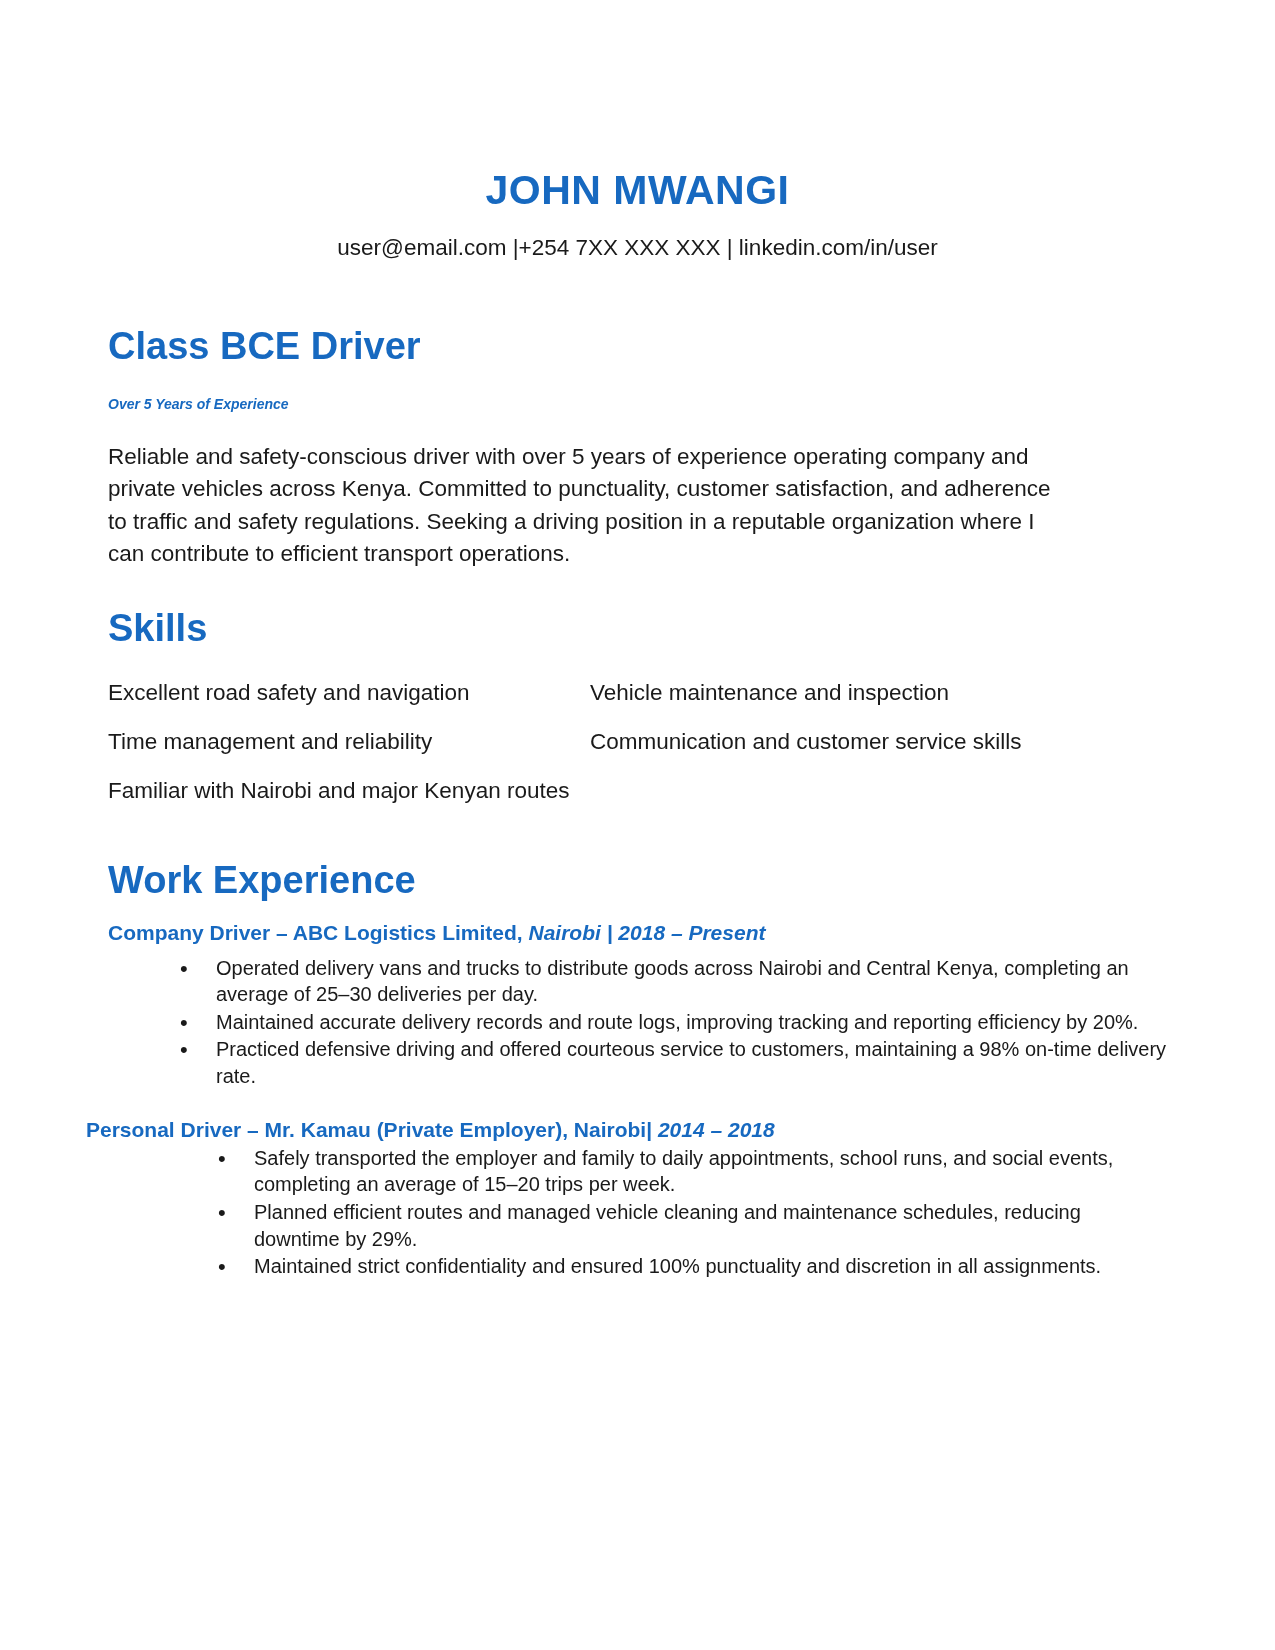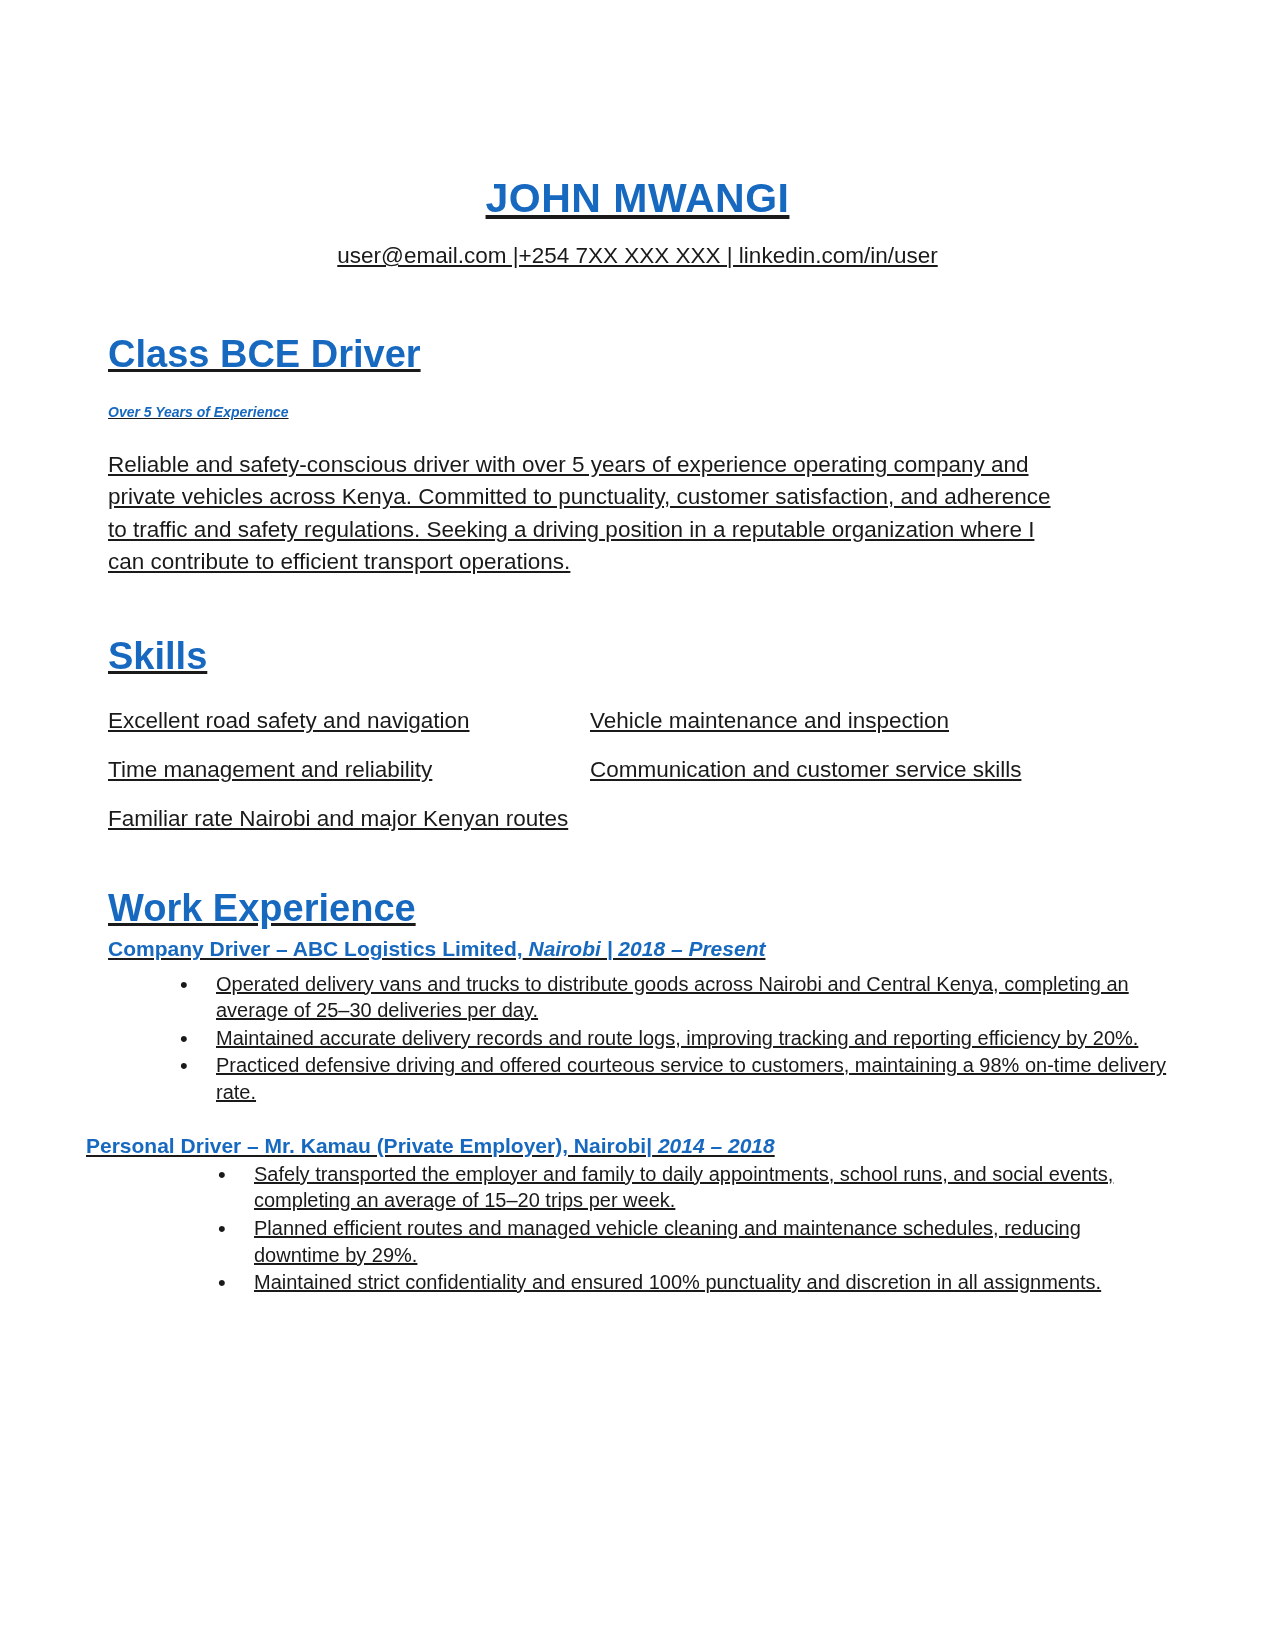--- a/index.html
+++ b/index.html
@@ -13,22 +13,21 @@
     color: #1a1a1a;
   }
   .page {
     position: relative;
     width: 1275px;
     height: 1650px;
     background: #ffffff;
     margin: 0 auto;
     overflow: hidden;
     box-sizing: border-box;
-    padding: 16px 108px;
-    text-decoration: underline;
+    padding: 8px 108px;
   }
 
   
   .doc-header {
     padding-top: 160px;
     text-align: center;
   }
   .cand-name {
     color: #1769c0;
     font-size: 41px;
@@ -67,42 +66,42 @@
   .summary-para {
     margin-top: 28px;
     font-size: 22.5px;
     line-height: 1.44;
     color: #1a1a1a;
     max-width: 945px;
   }
 
   
   .skills-head {
-    margin-top: 56px;
+    margin-top: 36px;
   }
   .skills-grid {
     margin-top: 26px;
     display: grid;
     grid-template-columns: 462px 1fr;
     row-gap: 30px;
     column-gap: 0px;
     gap: 20px;
   }
   .skill-item {
     font-size: 22.5px;
     line-height: 1.3;
     color: #1a1a1a;
   }
 
   
   .work-head {
     margin-top: 52px;
   }
   .job {
-    margin-top: 4px;
+    margin-top: 16px;
   }
   .job-header {
     color: #1769c0;
     font-weight: bold;
     font-size: 21px;
     line-height: 1.3;
     margin-top: 4px;
   }
   .job-header .ital {
     font-style: italic;
@@ -150,21 +149,21 @@
   <h2 class="section-title title-role">Class BCE Driver</h2>
   <div class="role-tagline">Over 5 Years of Experience</div>
   <p class="summary-para">Reliable and safety-conscious driver with over 5 years of experience operating company and private vehicles across Kenya. Committed to punctuality, customer satisfaction, and adherence to traffic and safety regulations. Seeking a driving position in a reputable organization where I can contribute to efficient transport operations.</p>
 
   <h2 class="section-title skills-head">Skills</h2>
   <div class="skills-grid">
     <div class="skill-item">Excellent road safety and navigation</div>
     <div class="skill-item">Vehicle maintenance and inspection</div>
     <div class="skill-item">Time management and reliability</div>
     <div class="skill-item">Communication and customer service skills</div>
-    <div class="skill-item">Familiar rate Nairobi and major Kenyan routes</div>
+    <div class="skill-item">Familiar with Nairobi and major Kenyan routes</div>
   </div>
 
   <h2 class="section-title work-head">Work Experience</h2>
 
   <div class="job">
     <div class="job-header job-1-header"><span>Company Driver – ABC Logistics Limited,</span><span class="ital"> Nairobi | 2018 – Present</span></div>
     <ul class="bullets">
       <li>Operated delivery vans and trucks to distribute goods across Nairobi and Central Kenya, completing an average of 25–30 deliveries per day.</li>
       <li>Maintained accurate delivery records and route logs, improving tracking and reporting efficiency by 20%.</li>
       <li>Practiced defensive driving and offered courteous service to customers, maintaining a 98% on-time delivery rate.</li>

